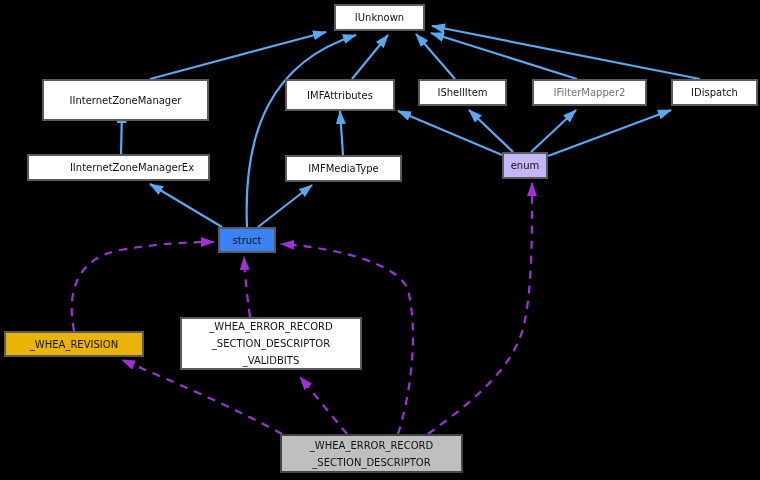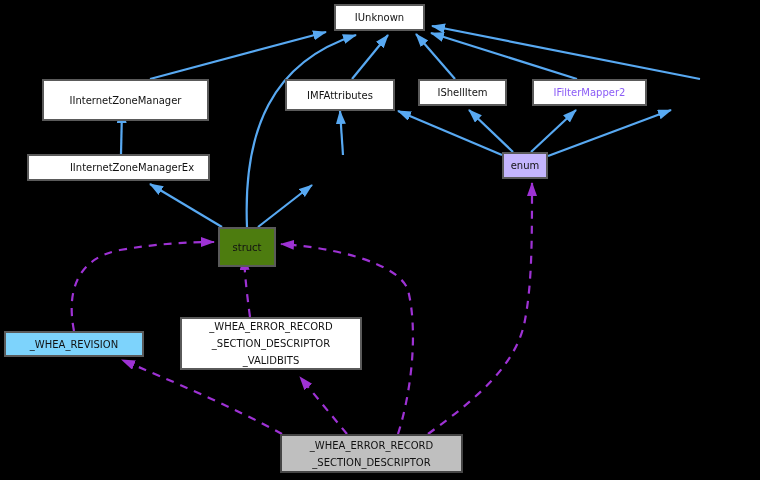--- a/index.html
+++ b/index.html
@@ -72,23 +72,25 @@
         <path d="M 428,434 C 475,400 517,365 525,320 C 532,283 532,240 532,183" class="edge usage" stroke="#9e32d4" marker-end="url(#arrow-usage)"></path>
         <path d="M 282,434 C 235,408 165,378 122,360" class="edge usage" stroke="#9e32d4" marker-end="url(#arrow-usage)"></path>
         <path d="M 347,434 L 300,377" class="edge usage" stroke="#9e32d4" marker-end="url(#arrow-usage)"></path>
       </g>
   </svg>
 
 <div class="node" style="left: 334px; top: 4px; width: 91px; height: 27px; background: rgb(255, 255, 255); border: 2px solid rgb(90, 90, 90); color: rgb(18, 18, 18);">IUnknown</div>
     <div class="node" style="left: 42px; top: 79px; width: 167px; height: 42px; background: rgb(255, 255, 255); border: 2px solid rgb(90, 90, 90); color: rgb(18, 18, 18);">IInternetZoneManager</div>
     <div class="node" style="left: 285px; top: 79px; width: 110px; height: 32px; background: rgb(255, 255, 255); border: 2px solid rgb(90, 90, 90); color: rgb(18, 18, 18);">IMFAttributes</div>
     <div class="node" style="left: 418px; top: 79px; width: 89px; height: 27px; background: rgb(255, 255, 255); border: 2px solid rgb(90, 90, 90); color: rgb(18, 18, 18); text-align: center;">IShellItem</div>
-    <div class="node" style="left: 532px; top: 79px; width: 115px; height: 27px; background: rgb(255, 255, 255); border: 2px solid rgb(90, 90, 90); color: #8b5cf6;">IFilterMapper2</div>
+    <div class="node" style="left: 532px; top: 79px; width: 115px; height: 27px; background: rgb(255, 255, 255); border: 2px solid rgb(90, 90, 90); color: #737373;">IFilterMapper2</div>
+    <div class="node" style="left: 671px; top: 79px; width: 87px; height: 27px; background: rgb(255, 255, 255); border: 2px solid rgb(90, 90, 90); color: rgb(18, 18, 18);">IDispatch</div>
     <div class="node" style="left: 27px; top: 154px; width: 183px; height: 27px; background: rgb(255, 255, 255); border: 2px solid rgb(90, 90, 90); color: rgb(18, 18, 18); padding-left: 27px;">IInternetZoneManagerEx</div>
+    <div class="node" style="left: 285px; top: 155px; width: 117px; height: 27px; background: rgb(255, 255, 255); border: 2px solid rgb(90, 90, 90); color: rgb(18, 18, 18);">IMFMediaType</div>
     <div class="node" style="left: 502px; top: 152px; width: 46px; height: 27px; background: #c4b5fd; border: 2px solid rgb(90, 90, 90); color: rgb(18, 18, 18);">enum</div>
-    <div class="node" style="left: 218px; top: 227px; width: 58px; height: 40px; background: #4d7c0f; border: 2px solid rgb(90, 90, 90); color: rgb(18, 18, 18);">struct</div>
-    <div class="node" style="left: 4px; top: 331px; width: 140px; height: 26px; background: #7dd3fc; border: 2px solid rgb(90, 90, 90); color: rgb(18, 18, 18);">_WHEA_REVISION</div>
+    <div class="node" style="left: 218px; top: 227px; width: 58px; height: 26px; background: #3b82f6; border: 2px solid rgb(90, 90, 90); color: rgb(18, 18, 18);">struct</div>
+    <div class="node" style="left: 4px; top: 331px; width: 140px; height: 26px; background: #eab308; border: 2px solid rgb(90, 90, 90); color: rgb(18, 18, 18);">_WHEA_REVISION</div>
     <div class="node" style="left: 180px; top: 317px; width: 182px; height: 53px; background: rgb(255, 255, 255); border: 2px solid rgb(90, 90, 90); color: rgb(18, 18, 18);">_WHEA_ERROR_RECORD
 _SECTION_DESCRIPTOR
 _VALIDBITS</div>
     <div class="node" style="left: 280px; top: 434px; width: 183px; height: 39px; background: rgb(191, 191, 191); border: 2px solid rgb(69, 69, 69); color: rgb(18, 18, 18);">_WHEA_ERROR_RECORD
 _SECTION_DESCRIPTOR</div>
   </div>
 
 </body></html>

